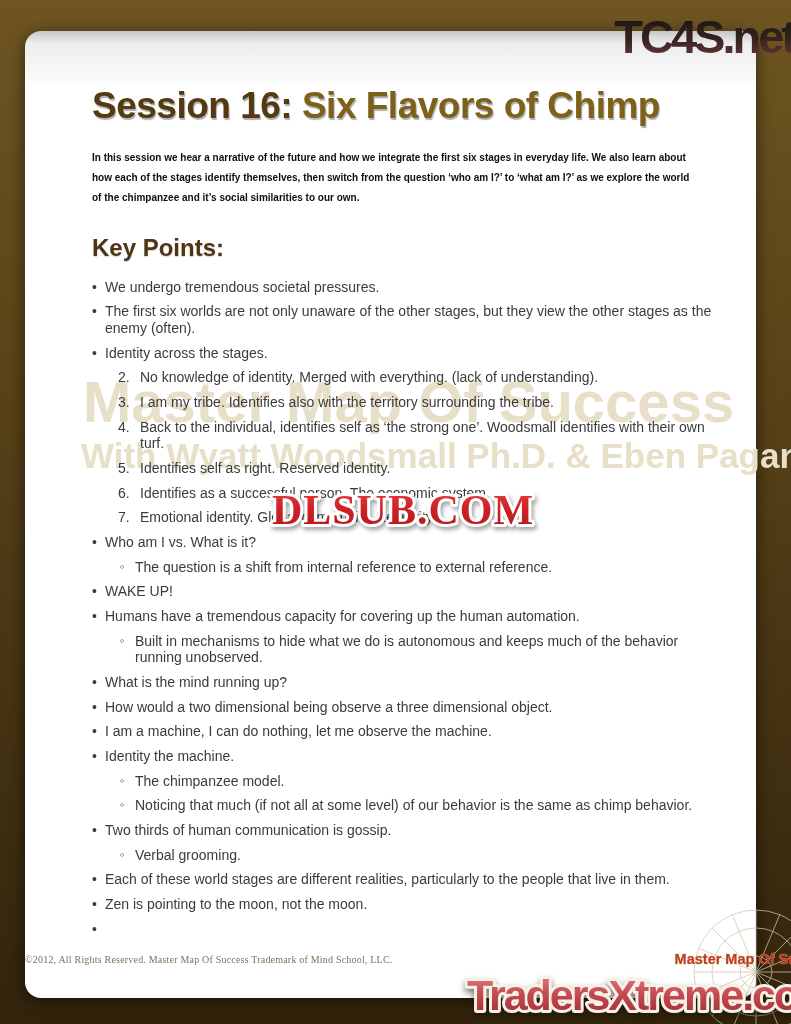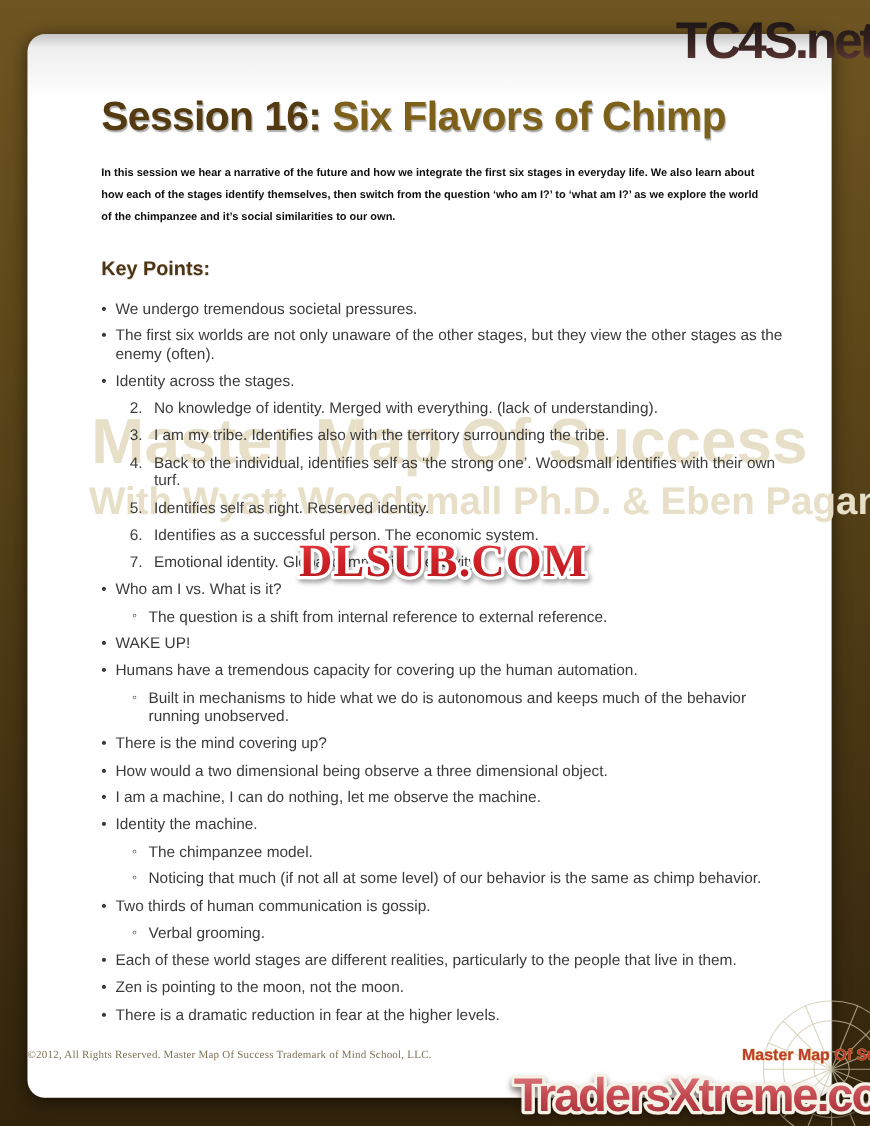--- a/index.html
+++ b/index.html
@@ -20,21 +20,21 @@
     font-size:37px;font-weight:bold;letter-spacing:-.5px;line-height:1.1;
     text-shadow:1px 2px 1px rgba(110,110,110,.55);white-space:nowrap;
   }
   .title-prefix{color:#533a10;}
   .title-main{color:#7d611b;}
   .intro{
     margin:21px 0 0 0;font-size:10px;line-height:20px;font-weight:bold;color:#0e0e0e;
     width:608px;
   }
   .key-points{
-    margin:26px 0 0 0;font-size:18px;font-weight:bold;color:#4f3513;
+    margin:26px 0 0 0;font-size:24px;font-weight:bold;color:#4f3513;
     text-shadow:0 1px 1px rgba(150,150,150,.4);
   }
   .kp-list{margin-top:17px;width:620px;font-size:14px;line-height:16.5px;color:#3b3b3b;}
   .li{position:relative;margin:0 0 8.2px 0;}
   .li .marker{position:absolute;left:0;top:0;}
   .li.bullet{padding-left:13px;}
   .li.number{margin-left:26px;padding-left:22px;}
   .li.sub{margin-left:28px;padding-left:15px;}
   .li.sub .marker{font-size:13px;}
   
@@ -75,31 +75,31 @@
           <div class="li number"><span class="marker">3.</span><span class="txt">I am my tribe. Identifies also with the territory surrounding the tribe.</span></div>
           <div class="li number"><span class="marker">4.</span><span class="txt">Back to the individual, identifies self as ‘the strong one’. Woodsmall identifies with their own turf.</span></div>
           <div class="li number"><span class="marker">5.</span><span class="txt">Identifies self as right. Reserved identity.</span></div>
           <div class="li number"><span class="marker">6.</span><span class="txt">Identifies as a successful person. The economic system.</span></div>
           <div class="li number"><span class="marker">7.</span><span class="txt">Emotional identity. Global community. Relativity.</span></div>
           <div class="li bullet"><span class="marker">•</span><span class="txt">Who am I vs. What is it?</span></div>
           <div class="li sub"><span class="marker">◦</span><span class="txt">The question is a shift from internal reference to external reference.</span></div>
           <div class="li bullet"><span class="marker">•</span><span class="txt">WAKE UP!</span></div>
           <div class="li bullet"><span class="marker">•</span><span class="txt">Humans have a tremendous capacity for covering up the human automation.</span></div>
           <div class="li sub"><span class="marker">◦</span><span class="txt">Built in mechanisms to hide what we do is autonomous and keeps much of the behavior running unobserved.</span></div>
-          <div class="li bullet"><span class="marker">•</span><span class="txt">There is the mind covering up?</span></div>
+          <div class="li bullet"><span class="marker">•</span><span class="txt">What is the mind running up?</span></div>
           <div class="li bullet"><span class="marker">•</span><span class="txt">How would a two dimensional being observe a three dimensional object.</span></div>
           <div class="li bullet"><span class="marker">•</span><span class="txt">I am a machine, I can do nothing, let me observe the machine.</span></div>
           <div class="li bullet"><span class="marker">•</span><span class="txt">Identity the machine.</span></div>
           <div class="li sub"><span class="marker">◦</span><span class="txt">The chimpanzee model.</span></div>
           <div class="li sub"><span class="marker">◦</span><span class="txt">Noticing that much (if not all at some level) of our behavior is the same as chimp behavior.</span></div>
           <div class="li bullet"><span class="marker">•</span><span class="txt">Two thirds of human communication is gossip.</span></div>
           <div class="li sub"><span class="marker">◦</span><span class="txt">Verbal grooming.</span></div>
           <div class="li bullet"><span class="marker">•</span><span class="txt">Each of these world stages are different realities, particularly to the people that live in them.</span></div>
           <div class="li bullet"><span class="marker">•</span><span class="txt">Zen is pointing to the moon, not the moon.</span></div>
-          <div class="li bullet"><span class="marker">•</span><span class="txt">There is a dramatic reduction in fear at the higher levels.</span></div>
+          <div class="li bullet"><span class="marker">•</span></div>
         </div>
     </div>
 
     <div class="footer">©2012, All Rights Reserved. Master Map Of Success Trademark of Mind School, LLC.</div>
   </div>
 
   <div class="tc4s">
     <svg width="205" height="60" aria-hidden="true">
       <defs>
         <linearGradient id="tcg" x1="0" y1="0" x2="0" y2="1">

